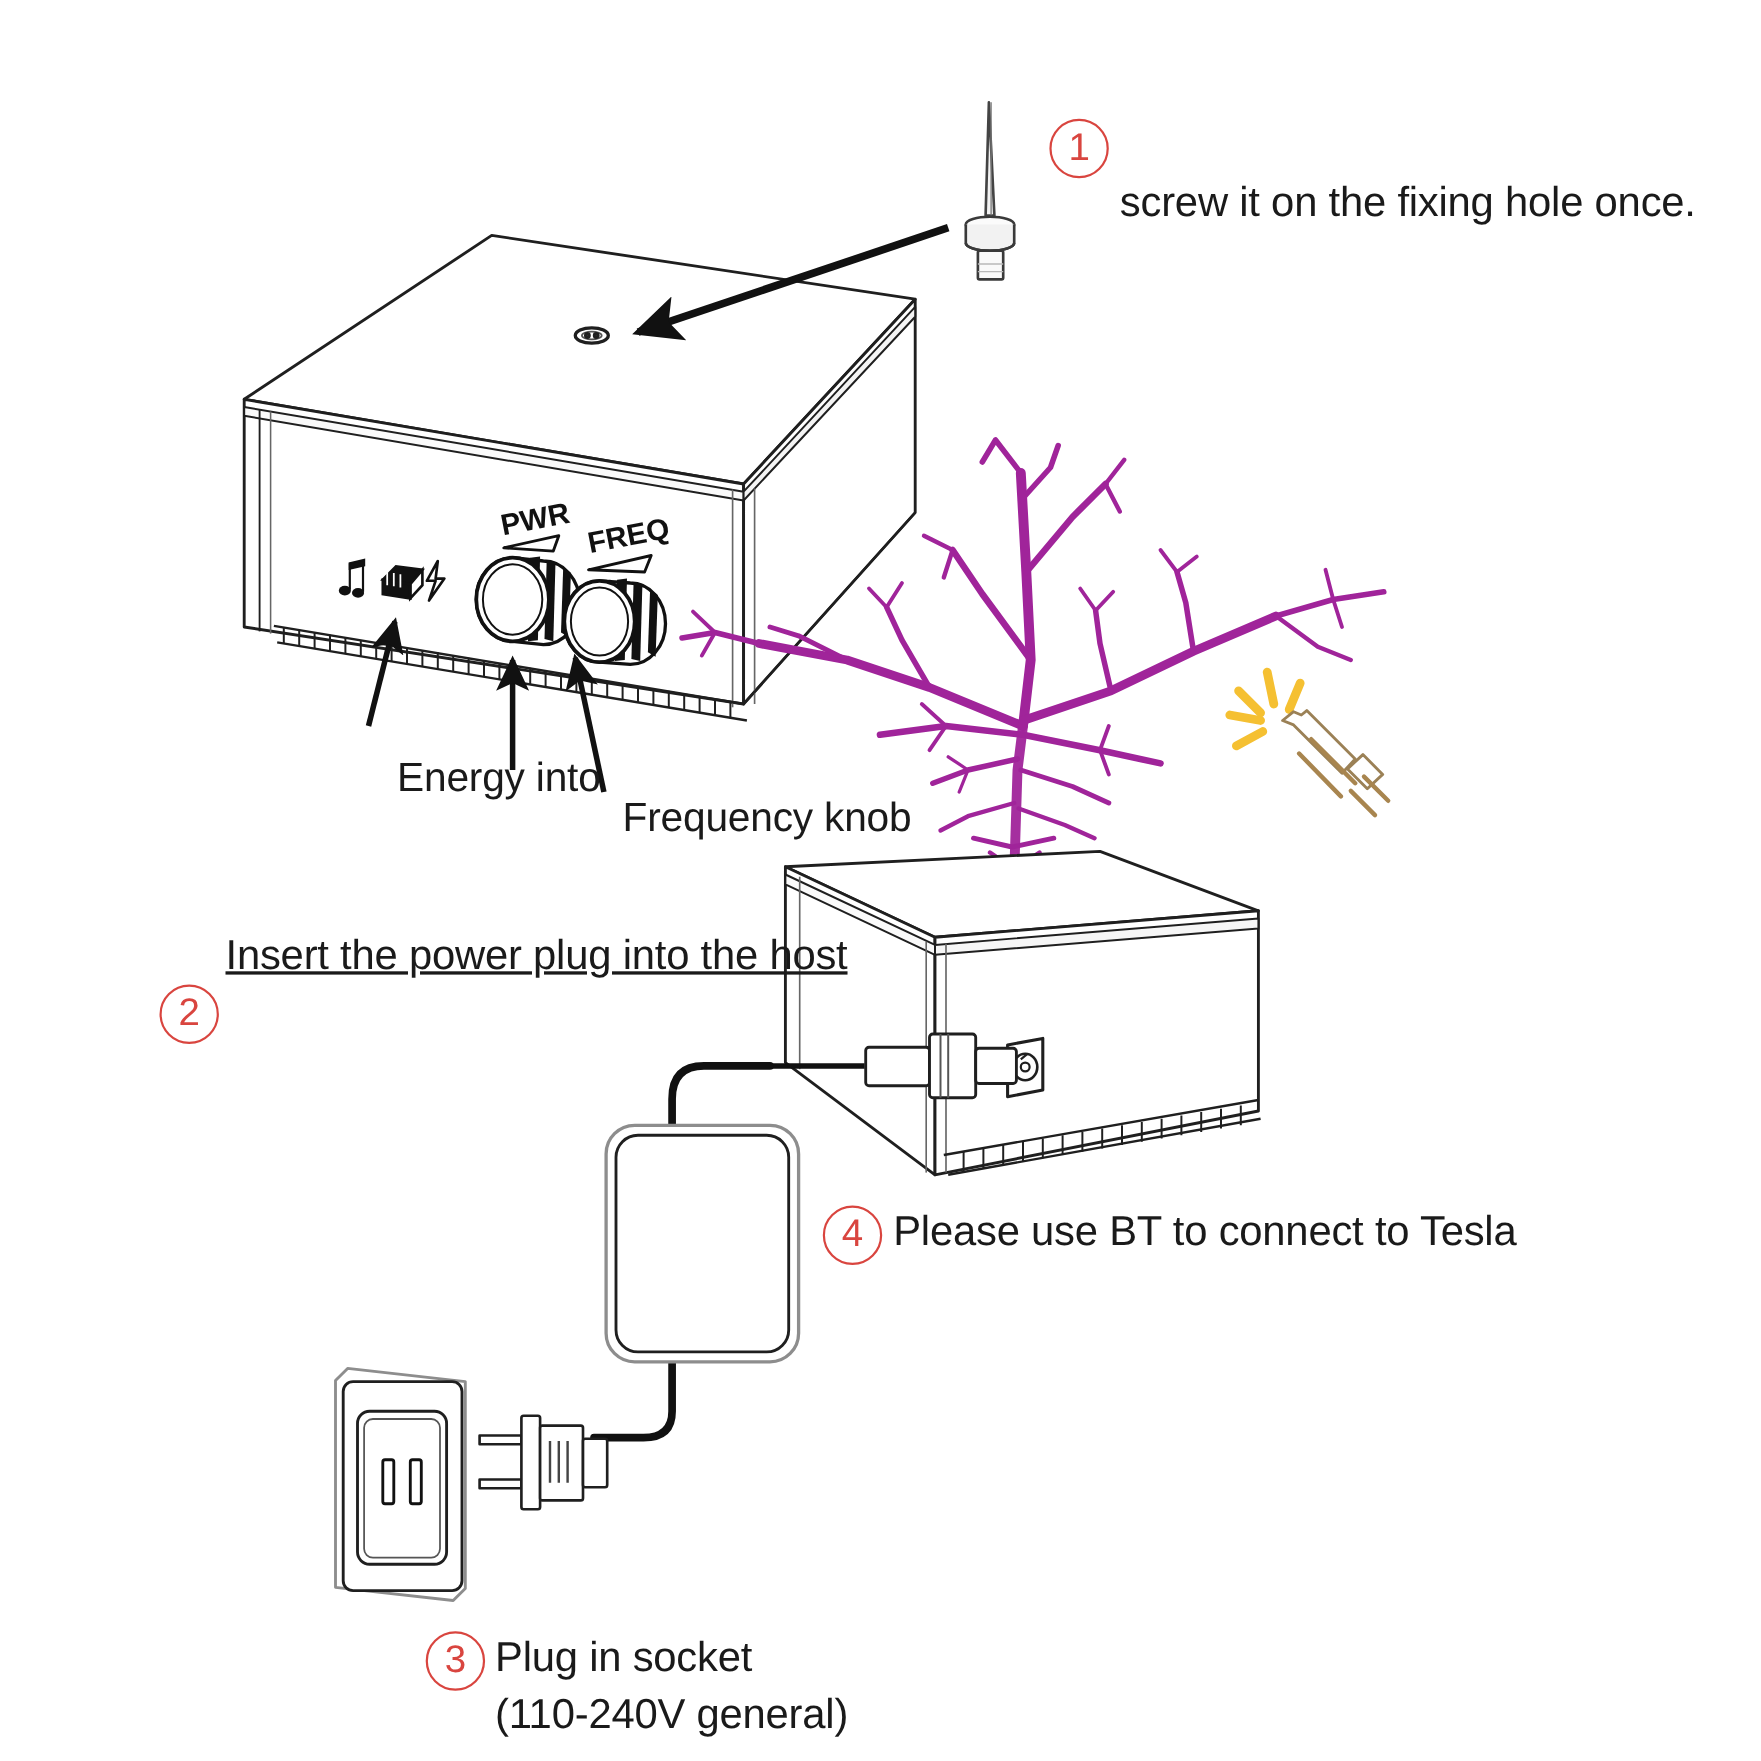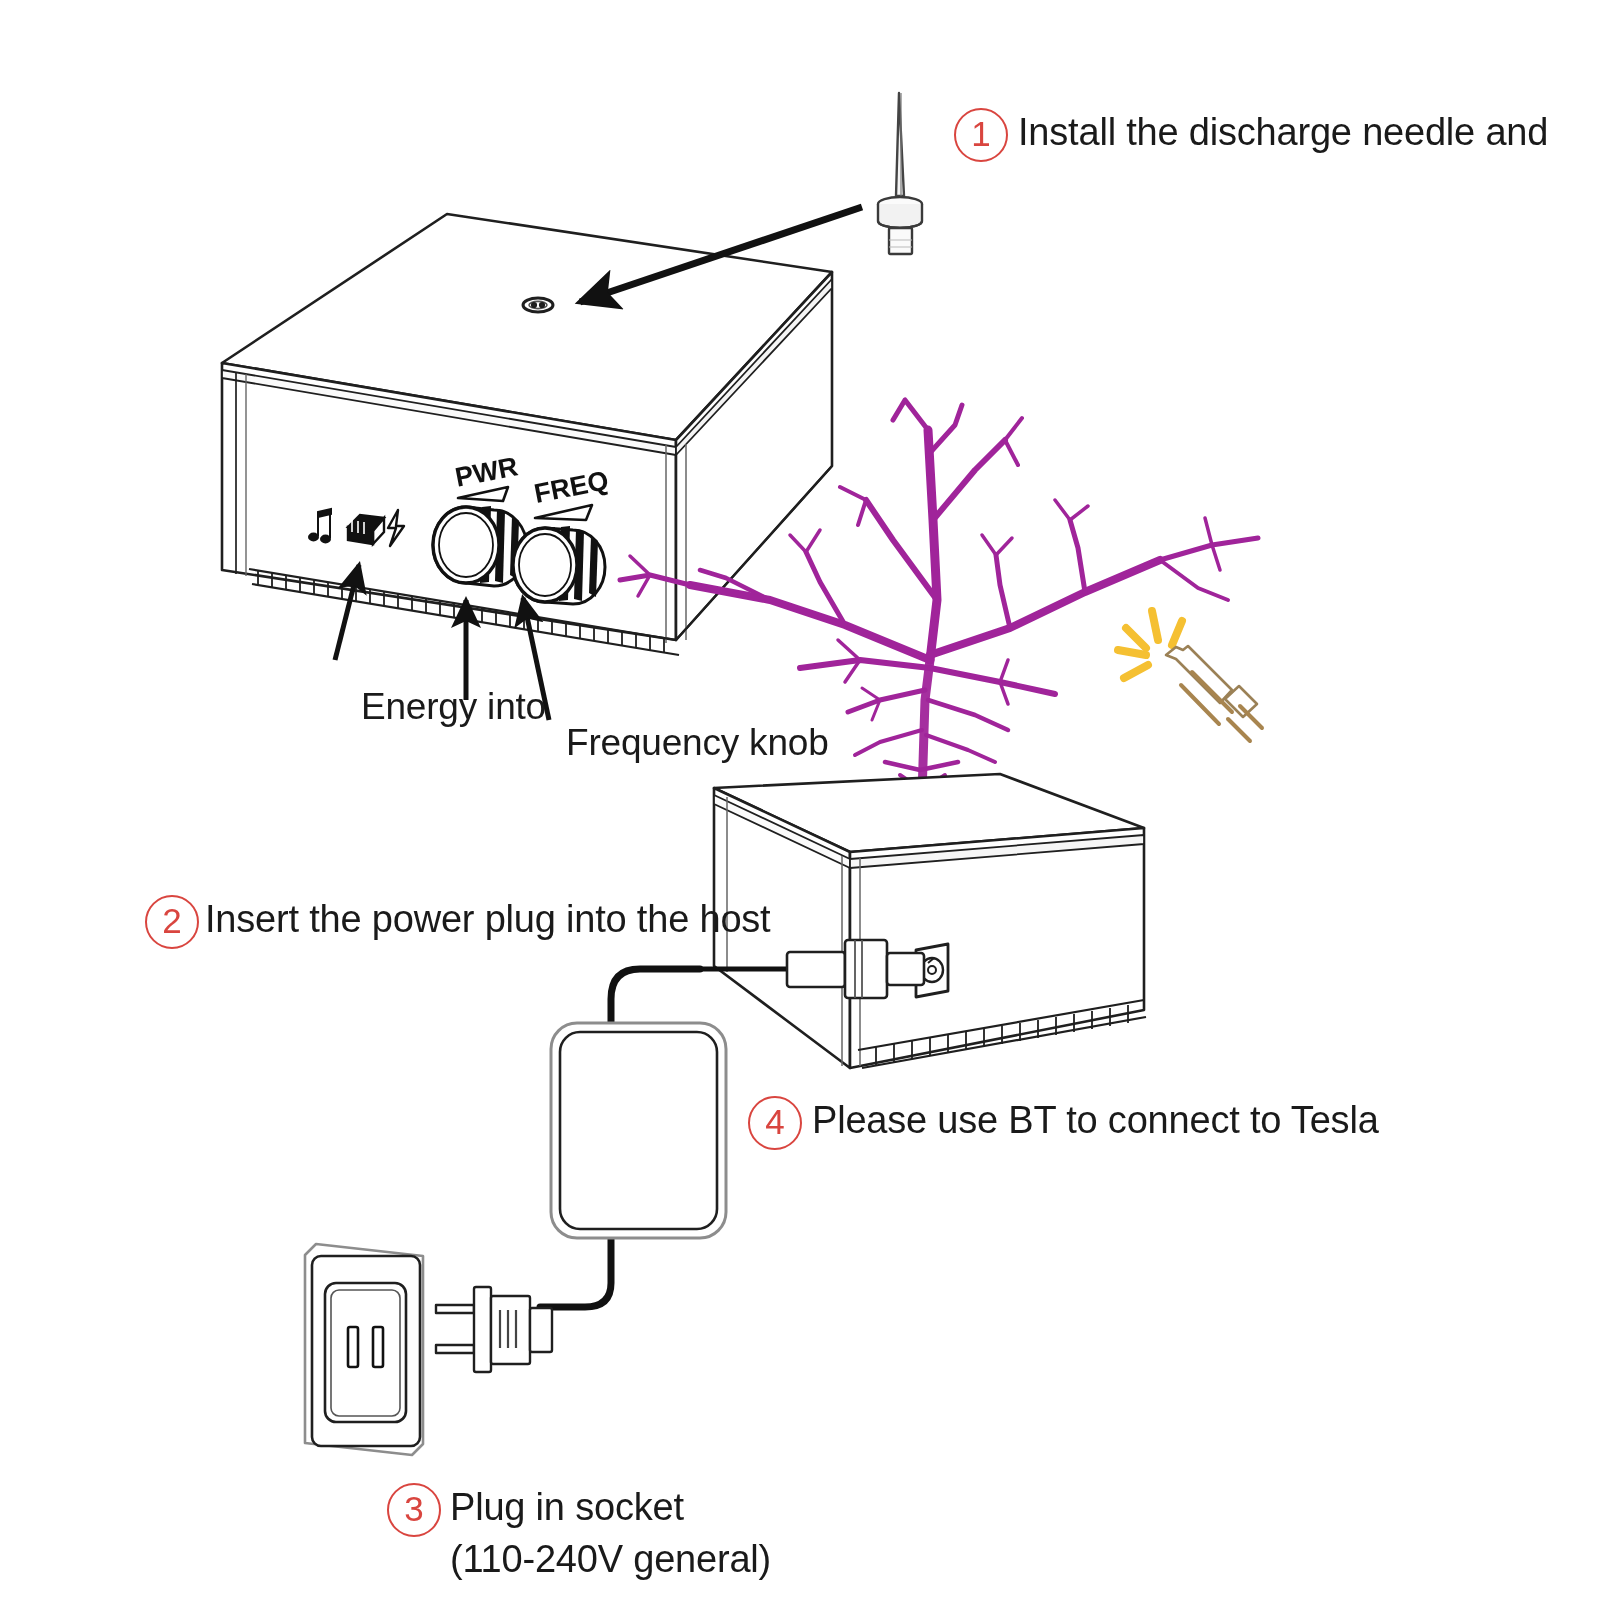--- a/index.html
+++ b/index.html
@@ -266,30 +266,30 @@
       <path d="M305 1255 L316 1244 L423 1256 L423 1444 L412 1455 L305 1443 Z" fill="#ffffff" stroke="#8d8d8d" stroke-width="2.6"></path>
       <rect x="312" y="1256" width="108" height="190" rx="9" fill="#ffffff" stroke="#1f1f1f"></rect>
       <rect x="325" y="1283" width="81" height="139" rx="11" fill="#ffffff" stroke="#1f1f1f"></rect>
       <rect x="331" y="1290" width="69" height="126" rx="8" fill="#ffffff" stroke="#555" stroke-width="1.6"></rect>
       <rect x="348" y="1327" width="10" height="40" rx="2" fill="#ffffff" stroke="#111" stroke-width="2.6"></rect>
       <rect x="373" y="1327" width="10" height="40" rx="2" fill="#ffffff" stroke="#111" stroke-width="2.6"></rect>
     </g>
   </svg>
 
   <div class="num-badge" style="left:954px;top:108px;">1</div>
-  <div class="txt step-text" style="left:1018px;top:111px;">Install the discharge needle and</div>
+  <div class="txt step-text" style="left:1018px;top:163px;">screw it on the fixing hole once.</div>
 
   <div class="txt panel-lbl" style="left:455px;top:457px;transform:rotate(-11deg);">PWR</div>
   <div class="txt panel-lbl" style="left:534px;top:472px;transform:rotate(-11deg);">FREQ</div>
 
   <div class="txt callout-text" style="left:361px;top:686px;">Energy into</div>
   <div class="txt callout-text" style="left:566px;top:722px;text-align:right;">Frequency knob</div>
 
   <div class="num-badge" style="left:145px;top:895px;">2</div>
-  <div class="txt step-text" style="left:205px;top:898px;">Insert the power plug into the host</div>
+  <div class="txt step-text" style="left:205px;top:848px;text-decoration:underline;">Insert the power plug into the host</div>
 
   <div class="num-badge" style="left:748px;top:1096px;">4</div>
   <div class="txt step-text" style="left:812px;top:1099px;">Please use BT to connect to Tesla</div>
 
   <div class="num-badge" style="left:387px;top:1483px;">3</div>
   <div class="txt step-text" style="left:450px;top:1486px;">Plug in socket</div>
   <div class="txt step-text" style="left:450px;top:1538px;">(110-240V general)</div>
 
 </div>
 

